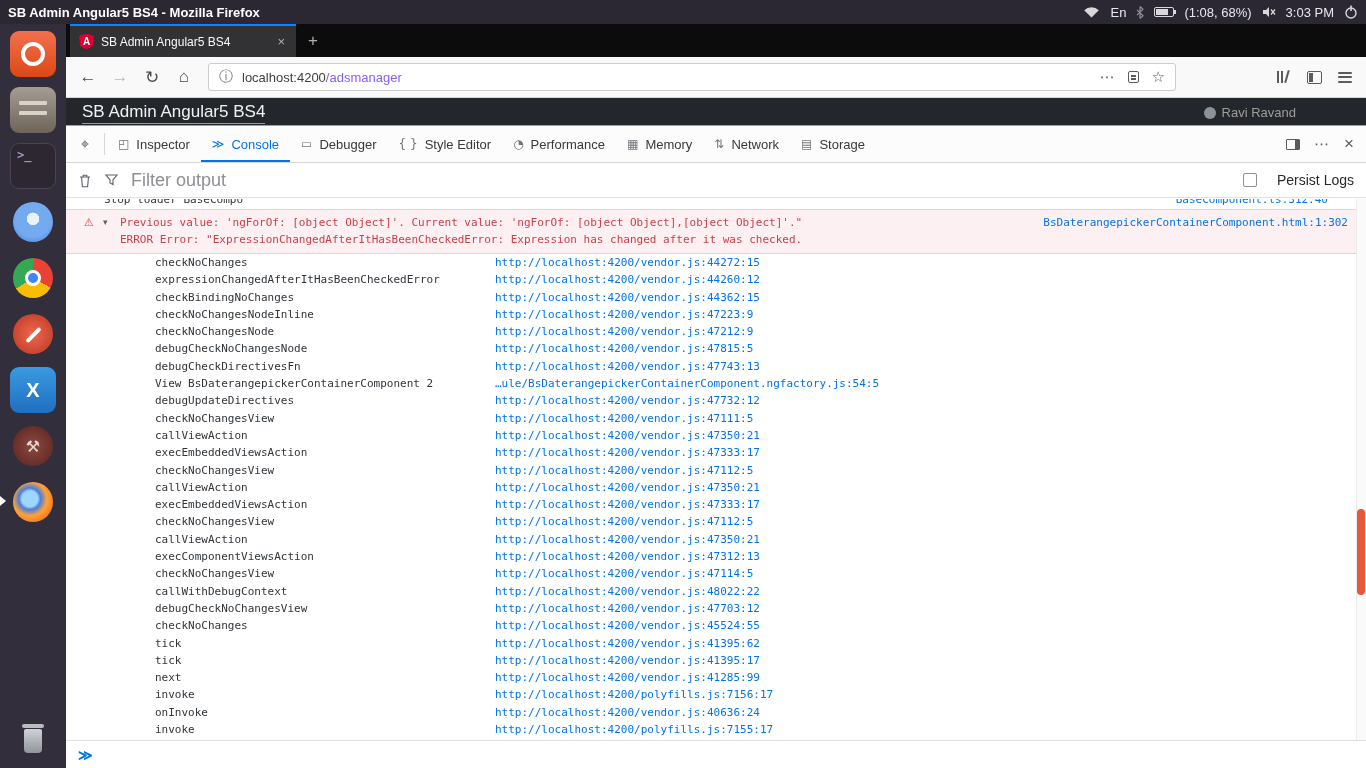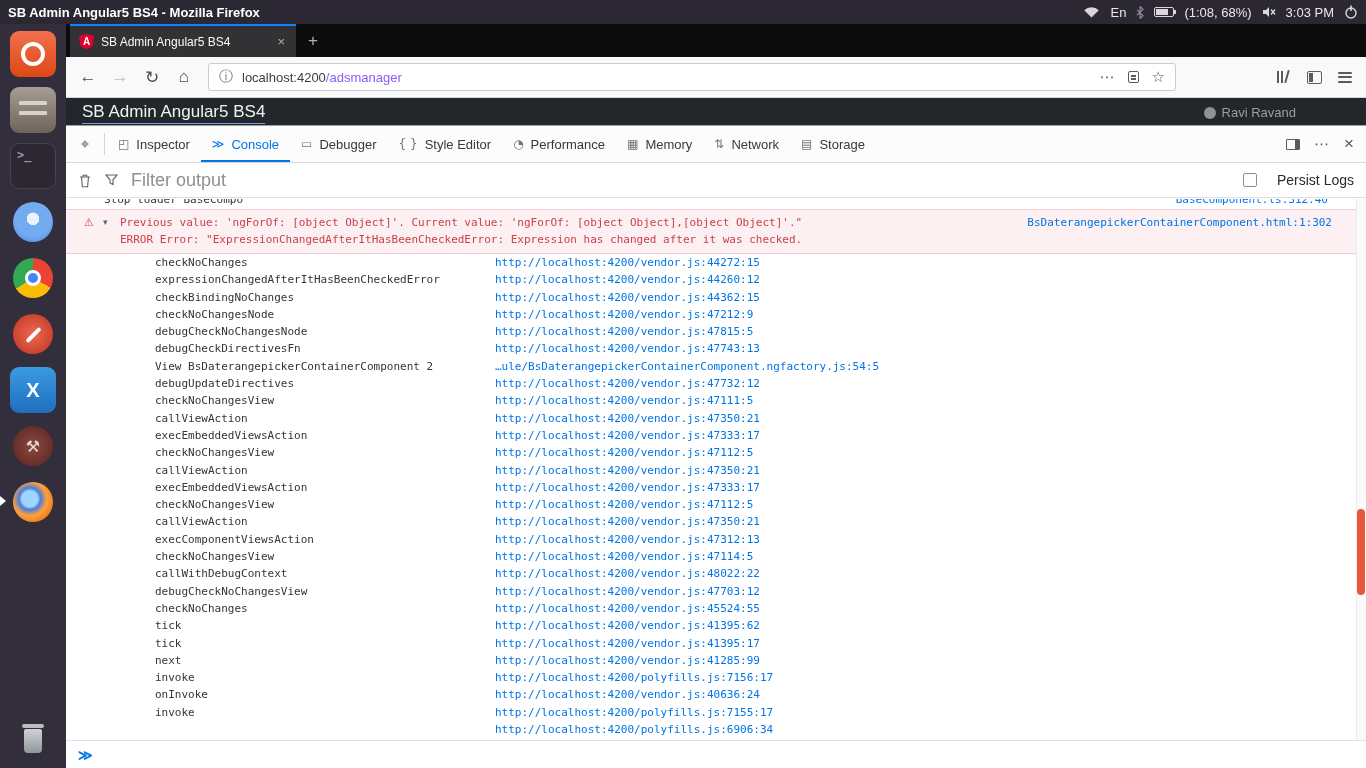--- a/index.html
+++ b/index.html
@@ -118,21 +118,21 @@
            font-family:"DejaVu Sans Mono",monospace;font-size:11px;color:#30353a;background:#fff}
   .cut-top{height:10px;overflow:hidden;position:relative}
   .cut-top .inner{position:absolute;left:0;right:16px;top:-8px;height:17px;line-height:17px;padding-left:38px}
   .cut-top .src{position:absolute;right:22px;color:#0074e8}
   .errorblock{background:#fdf0f2;border-top:1px solid #f5ccd1;border-bottom:1px solid #f5ccd1;color:#cb4049;
               padding:4px 230px 5px 54px;position:relative;line-height:17px}
   .errorblock .warn{position:absolute;left:18px;top:4px;color:#e0433f;font-size:11px;
                     font-family:"DejaVu Sans",sans-serif}
   .errorblock .caret{position:absolute;left:37px;top:4px;color:#5f6368;font-size:9px;
                      font-family:"DejaVu Sans",sans-serif}
-  .errorblock .srclink{position:absolute;right:34px;top:4px;color:#0074e8}
+  .errorblock .srclink{position:absolute;right:18px;top:4px;color:#0074e8}
   .stack-row{height:17.3px;line-height:17.3px;position:relative;padding-left:89px;white-space:nowrap}
   .stack-row .src{position:absolute;left:429px;color:#0074e8}
   #console-input{position:absolute;left:0;right:0;bottom:0;height:28px;border-top:1px solid #e0e0e2;
                  display:flex;align-items:center;padding:0 12px;background:#fff}
   .prompt{color:#0074e8;font:bold 14px "DejaVu Sans Mono",monospace}
   .scrolltrack{position:absolute;right:0;top:73px;bottom:28px;width:10px;background:#fafafa;
                border-left:1px solid #ececec}
   .scrollthumb{position:absolute;right:1px;top:310px;width:8px;height:86px;background:#e8563c;border-radius:4px}
 </style>
 </head>
@@ -304,20 +304,21 @@
           <span class="warn">⚠</span>
           <span class="caret">▾</span>
           <div>Previous value: 'ngForOf: [object Object]'. Current value: 'ngForOf: [object Object],[object Object]'."</div>
           <div>ERROR Error: "ExpressionChangedAfterItHasBeenCheckedError: Expression has changed after it was checked.</div>
           <span class="srclink">BsDaterangepickerContainerComponent.html:1:302</span>
         </div>
         <div>
             <div class="stack-row"><span class="fn">checkNoChanges</span><span class="src">http://localhost:4200/vendor.js:44272:15</span></div>
             <div class="stack-row"><span class="fn">expressionChangedAfterItHasBeenCheckedError</span><span class="src">http://localhost:4200/vendor.js:44260:12</span></div>
             <div class="stack-row"><span class="fn">checkBindingNoChanges</span><span class="src">http://localhost:4200/vendor.js:44362:15</span></div>
+            <div class="stack-row"><span class="fn">checkNoChangesNodeInline</span><span class="src">http://localhost:4200/vendor.js:47223:9</span></div>
             <div class="stack-row"><span class="fn">checkNoChangesNode</span><span class="src">http://localhost:4200/vendor.js:47212:9</span></div>
             <div class="stack-row"><span class="fn">debugCheckNoChangesNode</span><span class="src">http://localhost:4200/vendor.js:47815:5</span></div>
             <div class="stack-row"><span class="fn">debugCheckDirectivesFn</span><span class="src">http://localhost:4200/vendor.js:47743:13</span></div>
             <div class="stack-row"><span class="fn">View BsDaterangepickerContainerComponent 2</span><span class="src">…ule/BsDaterangepickerContainerComponent.ngfactory.js:54:5</span></div>
             <div class="stack-row"><span class="fn">debugUpdateDirectives</span><span class="src">http://localhost:4200/vendor.js:47732:12</span></div>
             <div class="stack-row"><span class="fn">checkNoChangesView</span><span class="src">http://localhost:4200/vendor.js:47111:5</span></div>
             <div class="stack-row"><span class="fn">callViewAction</span><span class="src">http://localhost:4200/vendor.js:47350:21</span></div>
             <div class="stack-row"><span class="fn">execEmbeddedViewsAction</span><span class="src">http://localhost:4200/vendor.js:47333:17</span></div>
             <div class="stack-row"><span class="fn">checkNoChangesView</span><span class="src">http://localhost:4200/vendor.js:47112:5</span></div>
             <div class="stack-row"><span class="fn">callViewAction</span><span class="src">http://localhost:4200/vendor.js:47350:21</span></div>

